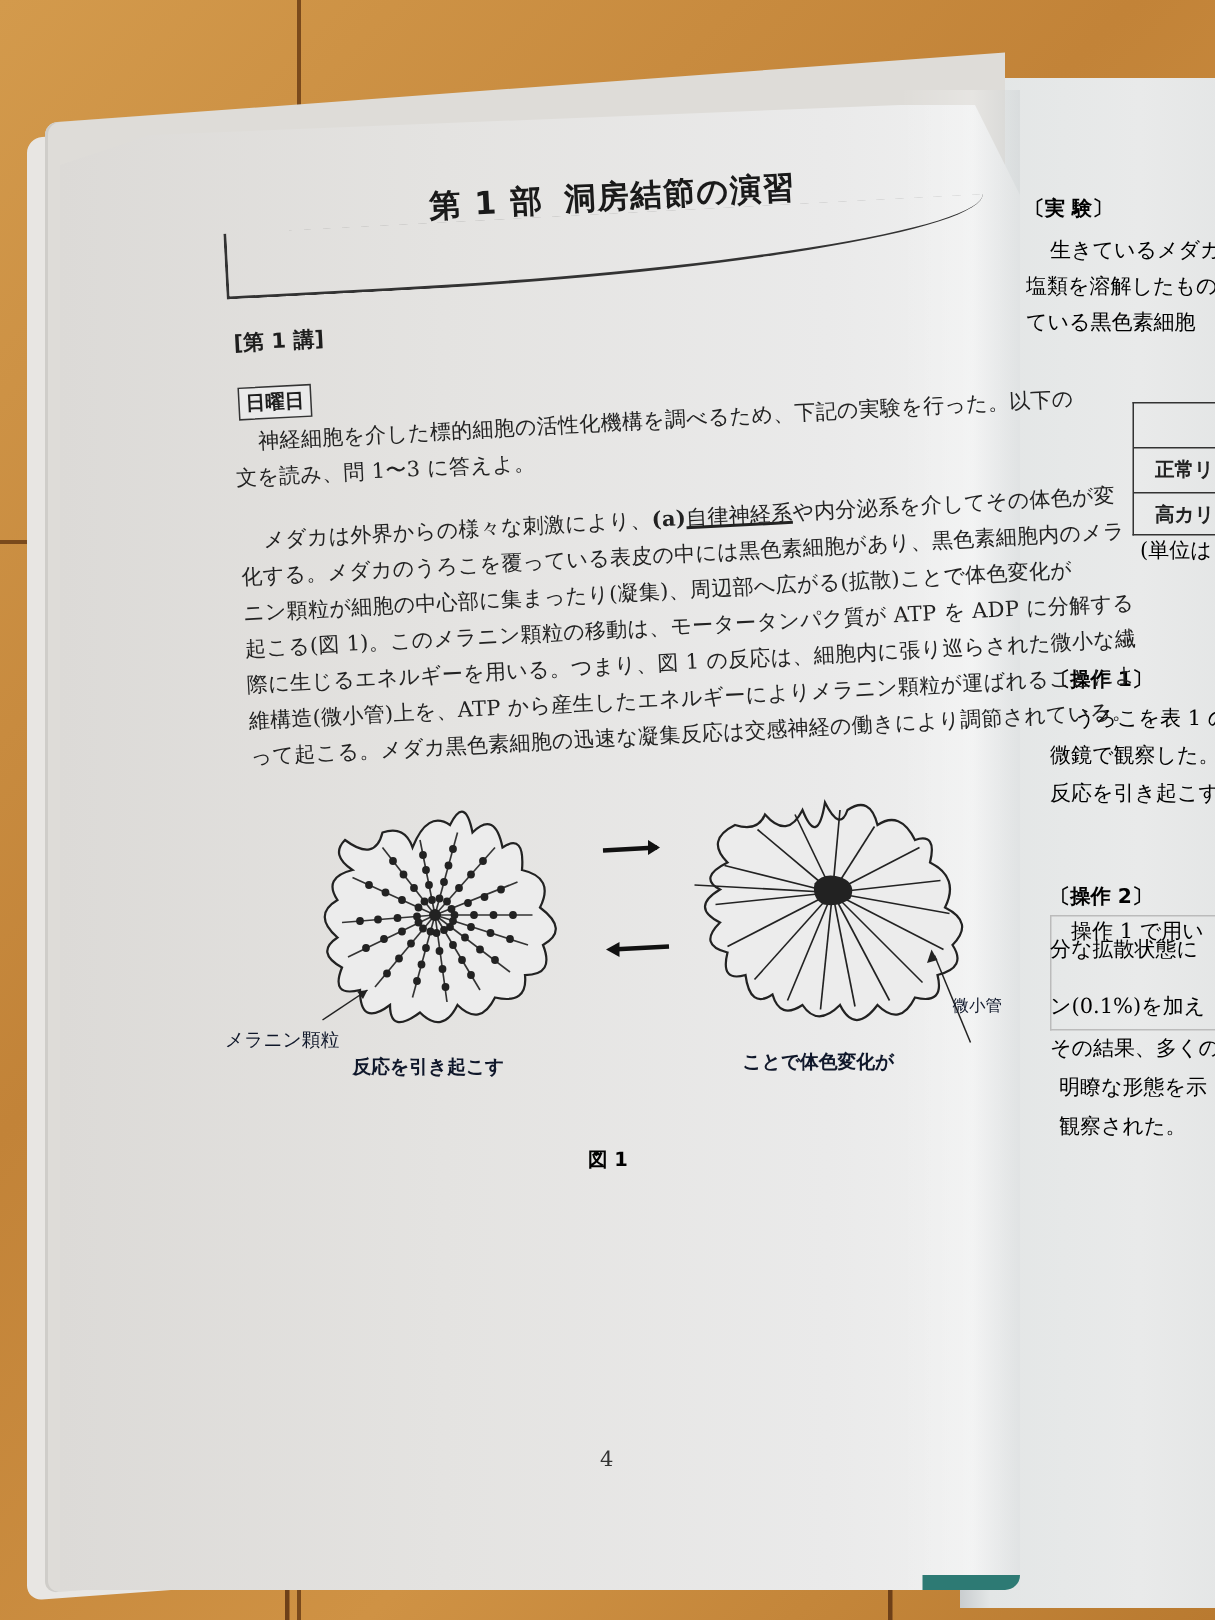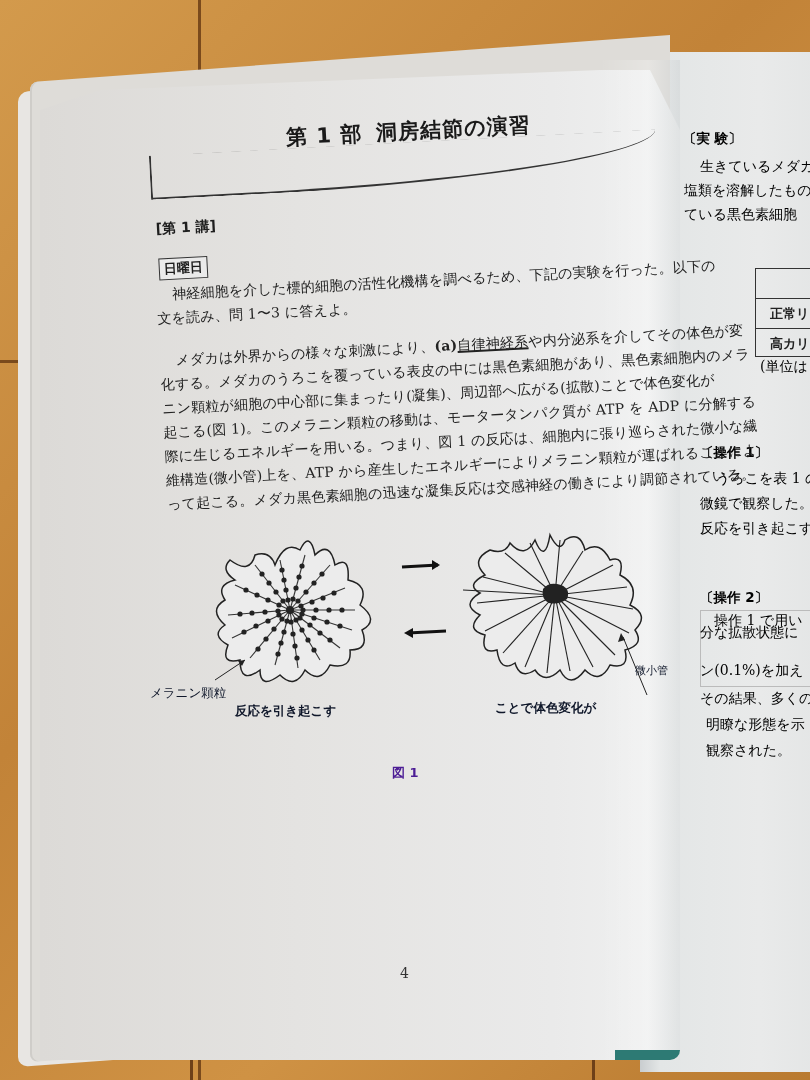--- a/index.html
+++ b/index.html
@@ -66,21 +66,21 @@
     .p {
       position: absolute; left: 162px; font-size: 14px; color: #222; white-space: nowrap;
       letter-spacing: 0.2px;
     }
     .u { text-decoration: underline; text-decoration-thickness: 1.5px; }
     .b { font-weight: bold; }
     .fig {
       position: absolute; left: 210px; top: 525px; width: 460px; height: 200px;
     }
     .fig-label { position:absolute; font-family: Liberation Serif, serif; font-size: 12.5px; color:#0f172a; white-space: nowrap; }
-    .fig-caption { position:absolute; left: 392px; top: 764px; font-family: "DejaVu Sans", sans-serif; font-size: 13px; color:#4c1d95; font-weight: bold;}
+    .fig-caption { position:absolute; left: 392px; top: 764px; font-family: "DejaVu Sans", sans-serif; font-size: 13px; color:#000000; font-weight: bold;}
     .page-num { position:absolute; left: 400px; top: 965px; font-size: 14px; color:#333; }
     
     .rp {
       position: absolute; font-size: 14px; color: #000000; white-space: nowrap;
     }
     .rp.bold { font-family: "DejaVu Sans", sans-serif; font-weight: bold; font-size: 13.5px; }
     .rp-faint { position:absolute; font-size: 13px; color:#c3c6c6; white-space: nowrap; }
     .rtable {
       position:absolute; left: 755px; top: 268px; width: 80px; height: 87px;
       border: 1.5px solid #333; border-right: none;

